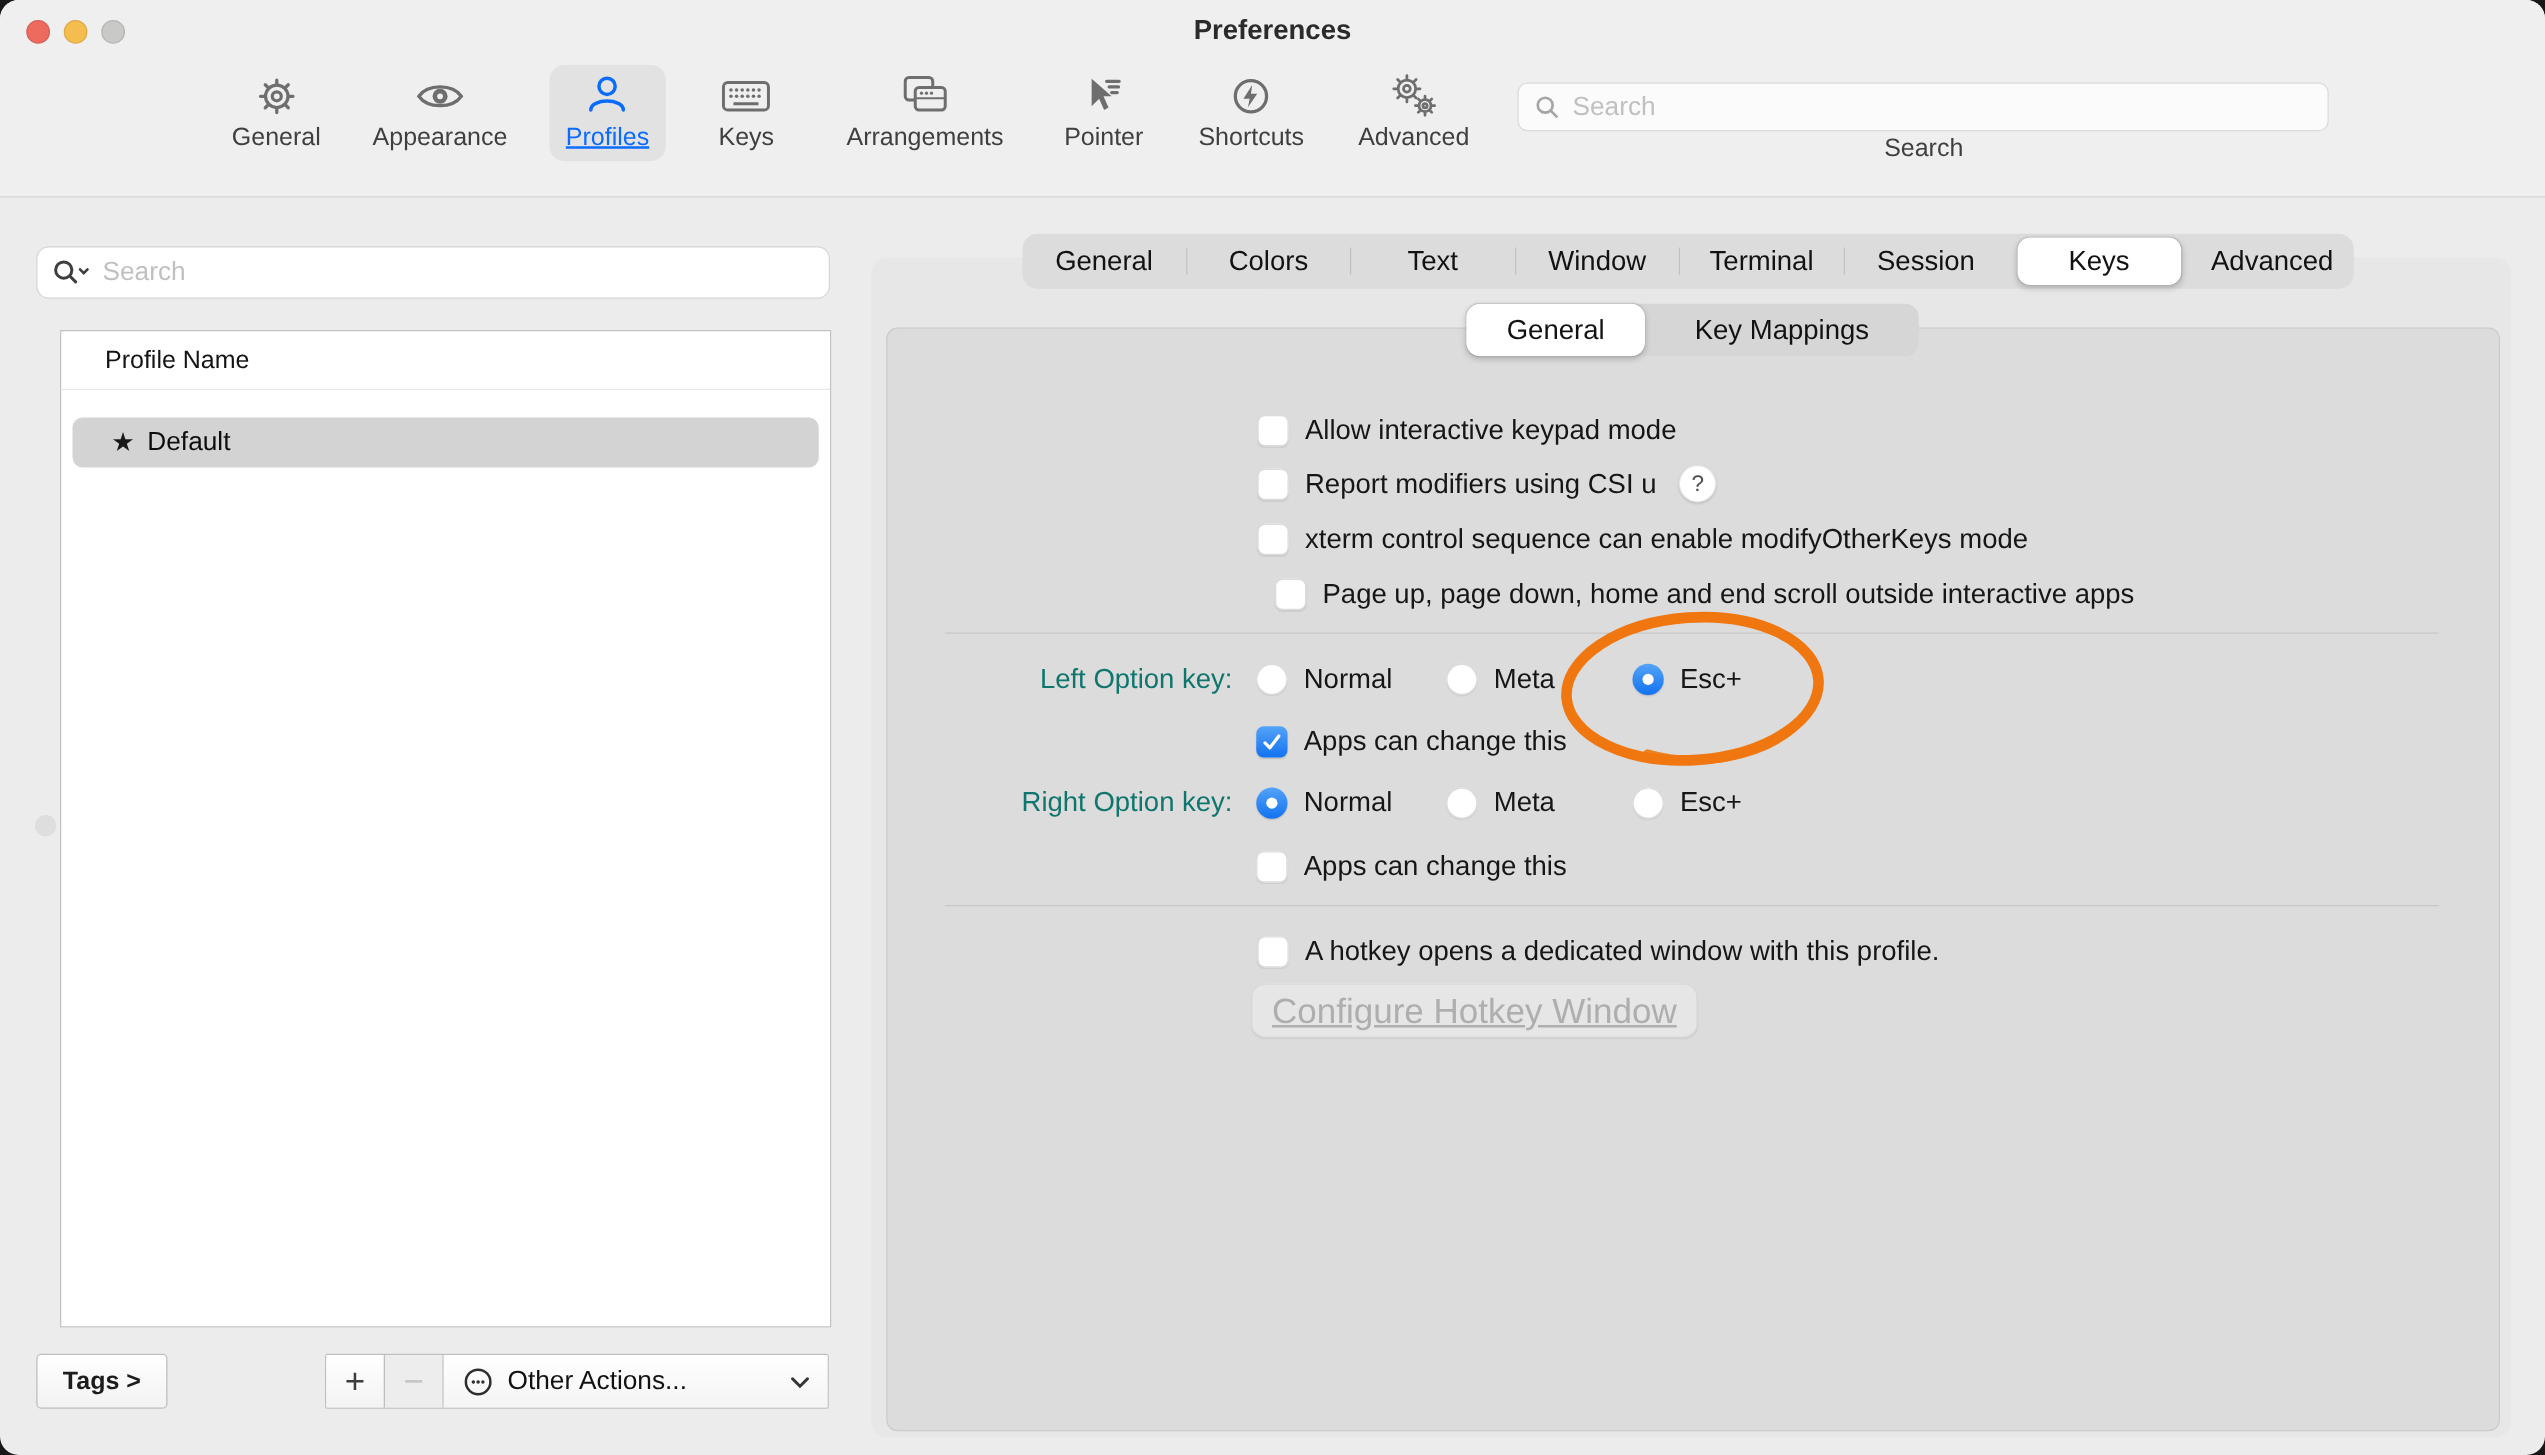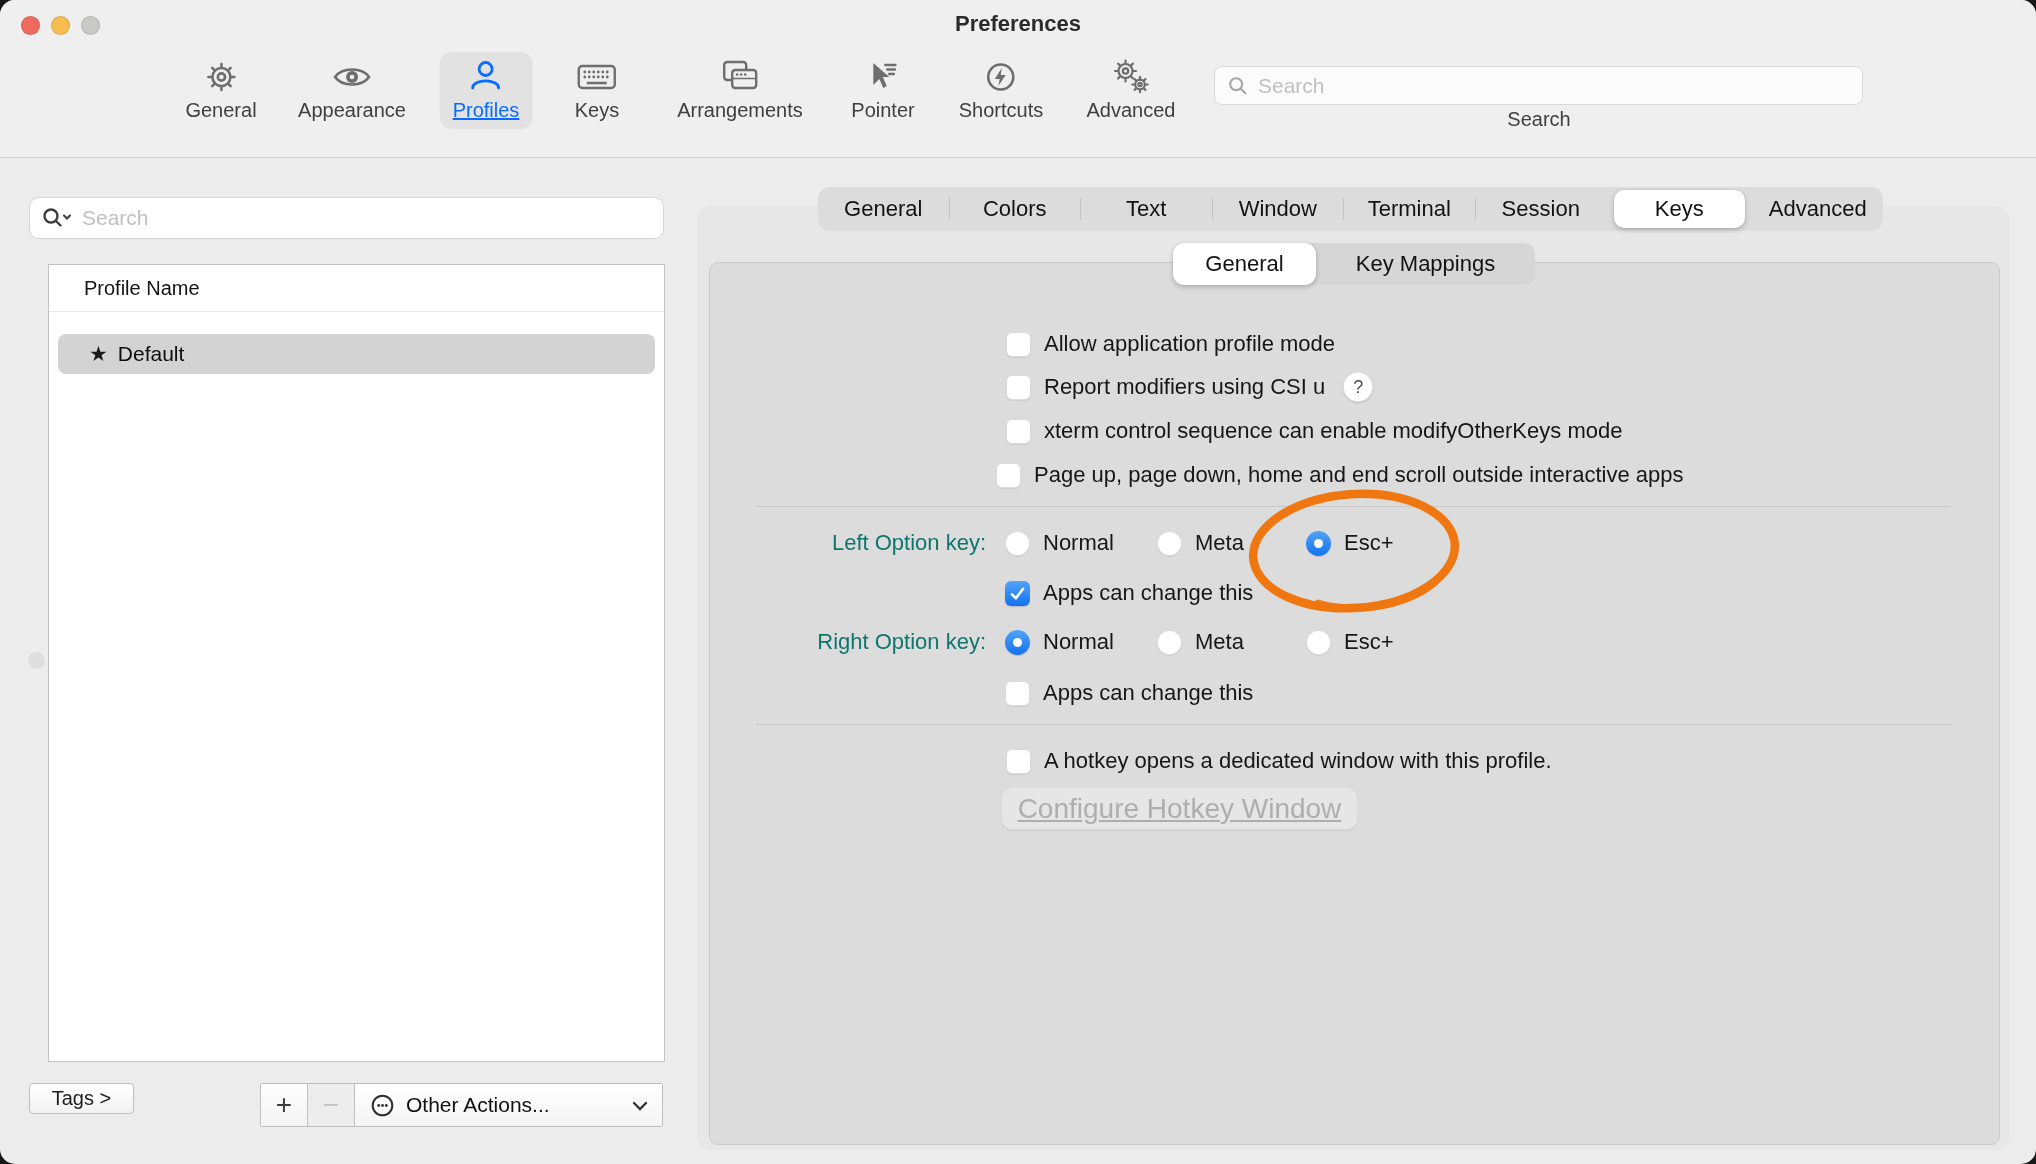--- a/index.html
+++ b/index.html
@@ -26,21 +26,21 @@
   .toolbar-search-label { position:absolute; left:1539px; top:108px; transform:translateX(-50%); font-size:20px; color:#3f3f3f; }
 
   
   .sidebar-search { position:absolute; left:29px; top:197px; width:635px; height:42px; background:#fff; border:1px solid #d6d6d6; border-radius:10px; display:flex; align-items:center; padding:0 11px; gap:9px; }
   .listbox { position:absolute; left:48px; top:264px; width:617px; height:798px; background:#fff; border:1px solid #c2c2c2; }
   .list-header { height:47px; line-height:47px; padding-left:35px; font-size:20px; color:#141414; border-bottom:1px solid #e8e8e8; }
   .profile-row { margin:22px 9px 0 9px; height:40px; border-radius:8px; background:#d3d3d3; display:flex; align-items:center; padding-left:31px; gap:10px; font-size:21px; color:#0d0d0d; }
   .star { font-size:21px; color:#1a1a1a; }
   .side-dot { position:absolute; left:28px; top:652px; width:17px; height:17px; border-radius:50%; background:#dedede; }
 
-  .tags-btn { position:absolute; left:29px; top:1083px; width:105px; height:31px; background:linear-gradient(#ffffff,#f2f2f2); border:1px solid #bfbfbf; border-radius:4px; display:flex; align-items:center; justify-content:center; font-size:20px; color:#1d1d1d; }
+  .tags-btn { position:absolute; left:29px; top:1083px; width:105px; height:44px; background:linear-gradient(#ffffff,#f2f2f2); border:1px solid #bfbfbf; border-radius:4px; display:flex; align-items:center; justify-content:center; font-size:20px; color:#1d1d1d;font-weight:bold; }
   .btn-group { position:absolute; left:260px; top:1083px; height:44px; display:flex; border:1px solid #bfbfbf; border-radius:2px; }
   .bg-plus, .bg-minus { width:47px; display:flex; align-items:center; justify-content:center; font-size:28px; }
   .bg-plus { color:#3c3c3c; background:linear-gradient(#fff,#f3f3f3); border-right:1px solid #bfbfbf; }
   .bg-minus { color:#c4c4c4; background:#ededed; border-right:1px solid #bfbfbf; }
   .bg-dropdown { width:307px; display:flex; align-items:center; gap:10px; padding:16px 14px; background:linear-gradient(#fff,#f4f4f4); font-size:21px; color:#111; position:relative; }
   .bg-dropdown .chev { position:absolute; right:12px; top:14px; }
 
   
   .rightpanel { position:absolute; left:697px; top:206px; width:1312px; height:944px; background:#e7e7e7; border-radius:13px; }
   .tabbar { position:absolute; left:121px; top:-19px; width:1065px; height:44px; background:#dcdcdc; border-radius:12px; display:flex; align-items:center; z-index:4; }
@@ -270,32 +270,32 @@
 
     <div class="subtabs">
       <div class="subseg selected">General</div>
       <div class="subseg">Key Mappings</div>
     </div>
 
     <div class="content-box">
 
       <div class="crow" style="left:296px; top:66px">
         <span class="cb"></span>
-        <span>Allow application profile mode</span>
+        <span>Allow interactive keypad mode</span>
       </div>
       <div class="crow" style="left:296px; top:109px">
         <span class="cb"></span>
         <span>Report modifiers using CSI u</span>
         <span class="help-btn">?</span>
       </div>
       <div class="crow" style="left:296px; top:153px">
         <span class="cb"></span>
         <span>xterm control sequence can enable modifyOtherKeys mode</span>
       </div>
-      <div class="crow" style="left:286px; top:197px">
+      <div class="crow" style="left:310px; top:197px">
         <span class="cb"></span>
         <span>Page up, page down, home and end scroll outside interactive apps</span>
       </div>
 
       <div class="sep" style="top:243px"></div>
 
       <div class="opt-label" style="top:265px">Left Option key:</div>
       <div class="radio-opt" style="left:295px; top:265px">
         <span class="radio"></span>
         <span>Normal</span>

